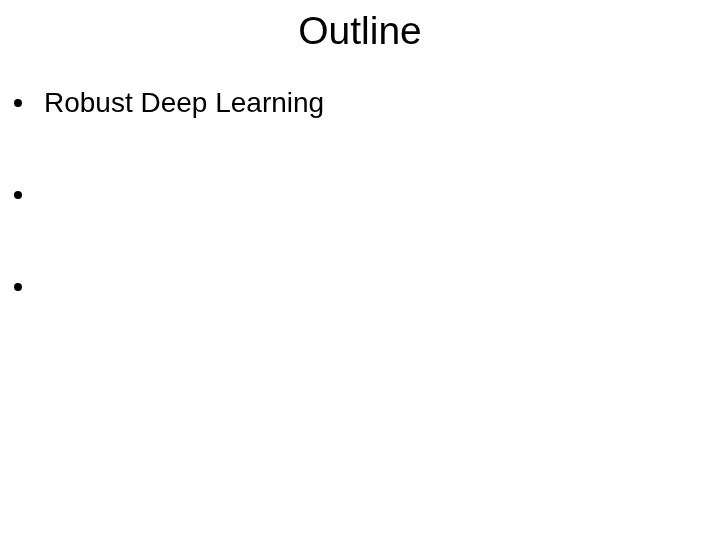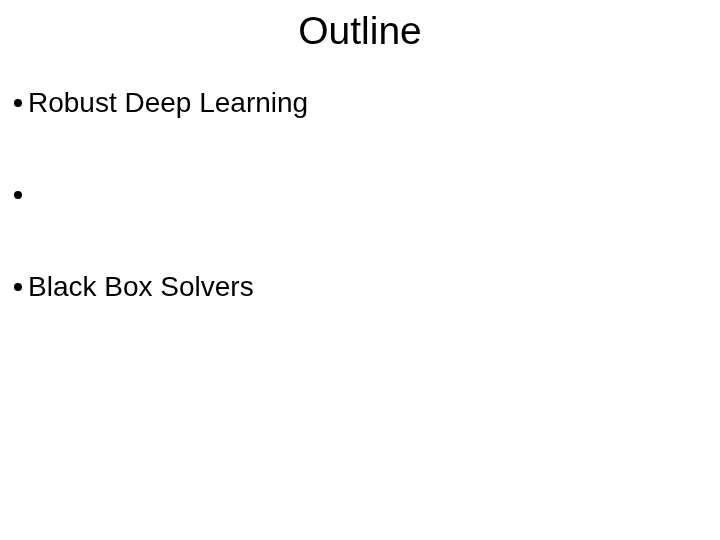--- a/index.html
+++ b/index.html
@@ -39,21 +39,21 @@
     left: 0;
     top: 83px;
     width: 720px;
     margin: 0;
     padding: 0;
     list-style: none;
   }
   .bullet-item {
     position: relative;
     height: 92px;
-    padding-left: 28px;
+    padding-left: 44px;
     margin: 0;
     display: block;
   }
   .bullet-marker {
     position: absolute;
     left: 14px;
     top: 16px;
     width: 8px;
     height: 8px;
     background: #000000;
@@ -81,18 +81,17 @@
       <span class="bullet-marker"></span>
       <span class="bullet-text">Robust Deep Learning</span>
     </li>
 
     <li class="bullet-item">
       <span class="bullet-marker"></span>
     </li>
 
     <li class="bullet-item">
       <span class="bullet-marker"></span>
-      <span class="bullet-text">Black Box Solvers</span>
     </li>
 
   </ul>
 
 </div>
 
 </body></html>

